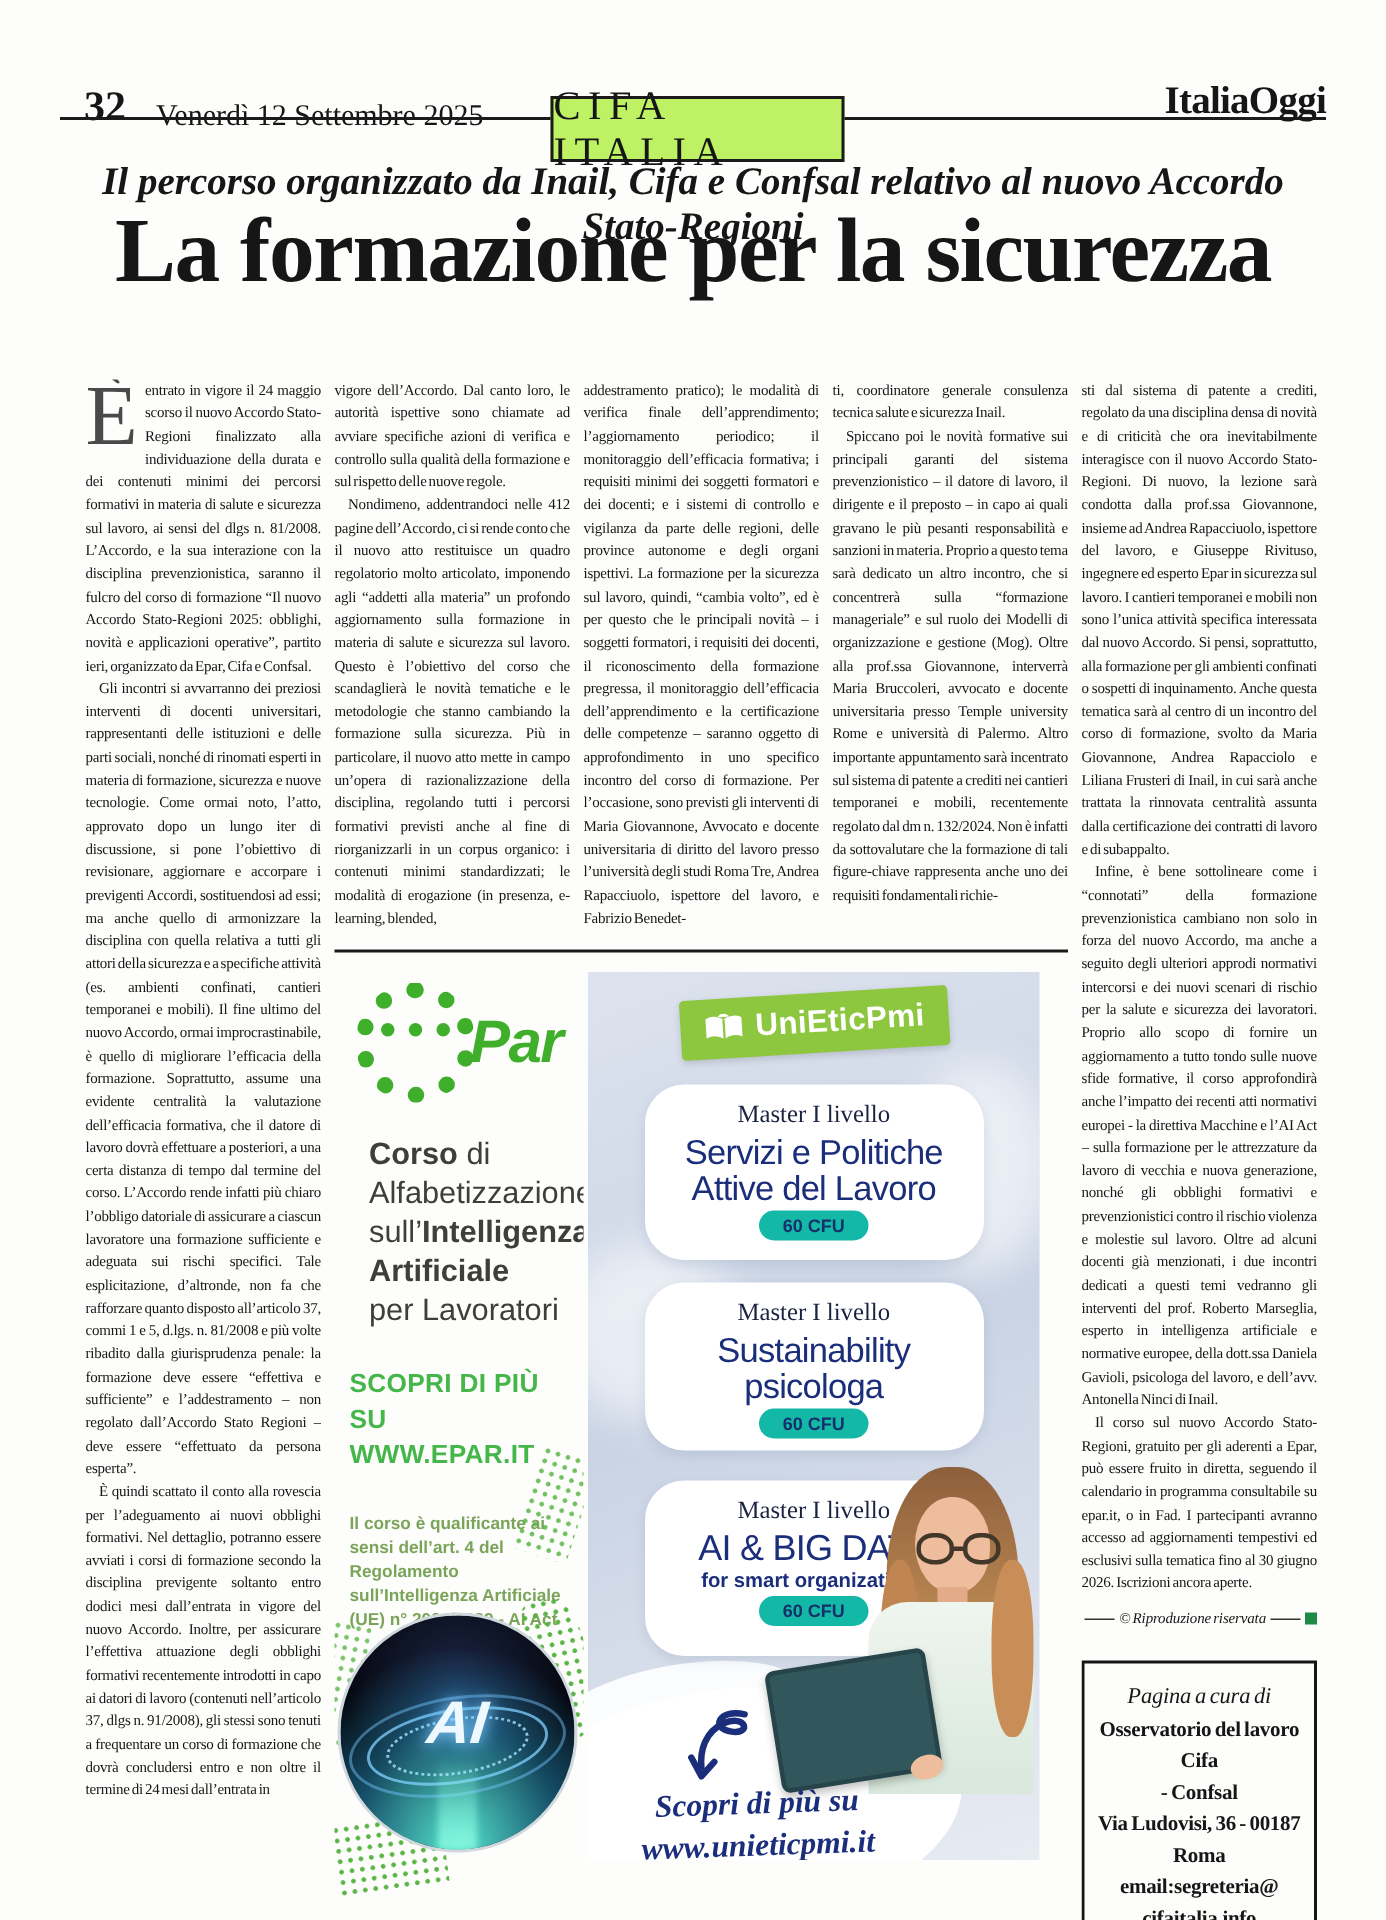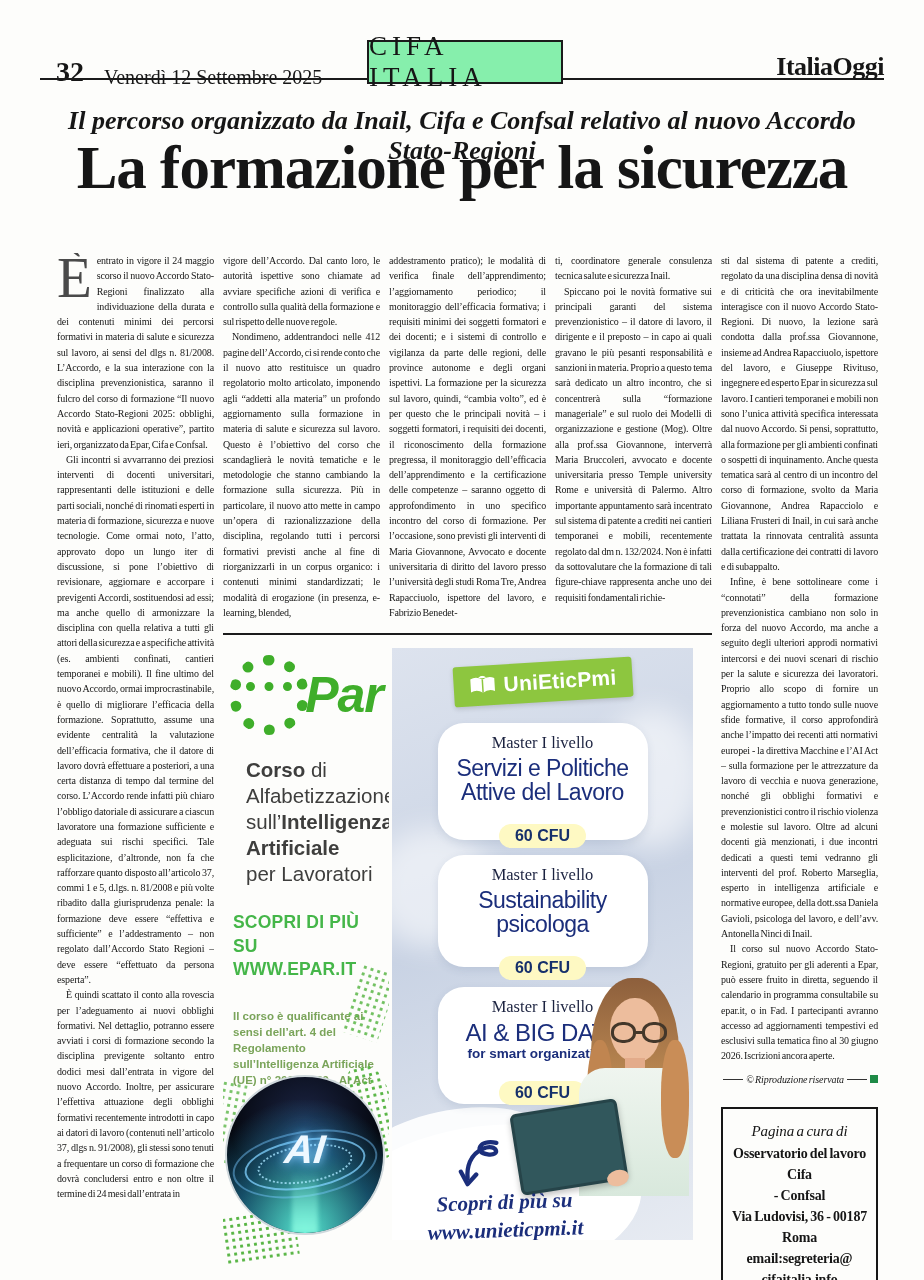--- a/index.html
+++ b/index.html
@@ -2,21 +2,21 @@
 <html lang="it"><head>
 <meta charset="utf-8">
 <style>
   html,body{margin:0;padding:0;background:#e9e9e6;}
   .page{position:relative;width:924px;height:1280px;margin:0 auto;background:#fdfdfb;overflow:hidden;
         font-family:"Liberation Serif","DejaVu Serif",serif;color:#161616;}
   
   .pagenum{position:absolute;left:56px;top:56px;font-size:28px;font-weight:700;letter-spacing:0;}
   .issue-date{position:absolute;left:104px;top:66px;font-size:20px;}
   .top-rule{position:absolute;left:40px;top:78px;width:844px;height:2px;background:#1b1b1b;}
-  .section-box{position:absolute;left:367px;top:40px;width:192px;height:40px;background:#86efac;
+  .section-box{position:absolute;left:367px;top:64px;width:192px;height:40px;background:#bef264;
                border:2px solid #1b1b1b;z-index:2;display:flex;align-items:center;justify-content:center;}
   .section-box span{font-size:27px;letter-spacing:5px;font-weight:400;}
   .masthead{position:absolute;right:40px;top:52px;font-size:26px;font-weight:700;letter-spacing:-.5px;}
   
   .kicker{position:absolute;left:40px;right:40px;top:106px;text-align:center;font-style:italic;
           font-weight:600;font-size:26px;}
   .headline{position:absolute;left:20px;right:20px;top:136px;text-align:center;font-weight:700;
             font-size:61px;letter-spacing:-1px;line-height:1.05;}
   .subhead{position:absolute;left:40px;right:40px;top:206px;text-align:center;font-weight:700;
            font-style:italic;font-size:31px;}
@@ -41,21 +41,21 @@
   
   .contact-box{margin-top:20px;border:2px solid #161616;padding:11px 5px 13px;text-align:center;line-height:1.5;}
   .contact-box .cur{font-style:italic;font-size:15px;}
   .contact-box .b{font-weight:700;font-size:14px;letter-spacing:-.2px;}
   
   .epar-ad{position:absolute;left:223px;top:645px;width:166px;height:627px;overflow:hidden;
            font-family:"Liberation Sans","DejaVu Sans",sans-serif;}
   .epar-logo{margin:10px auto 0;display:flex;align-items:center;justify-content:center;gap:2px;}
   .e-circle{width:58px;height:58px;border:11px dotted #3fae2a;border-radius:50%;position:relative;}
   .e-circle::after{content:"";position:absolute;left:6px;right:6px;top:16px;border-top:9px dotted #3fae2a;}
-  .epar-word{font-size:50px;font-weight:700;font-style:italic;color:#3fae2a;margin-left:-6px;letter-spacing:-1px;}
+  .epar-word{font-size:40px;font-weight:700;font-style:italic;color:#3fae2a;margin-left:-6px;letter-spacing:-1px;}
   .ep-title{margin:22px 6px 0 23px;font-size:20.5px;line-height:1.27;color:#3e3e3d;}
   .ep-title .bold{font-weight:700;}
   .ep-cta{margin:24px 6px 0 10px;font-size:17.5px;font-weight:700;color:#45b649;line-height:1.35;letter-spacing:.2px;}
   .ep-legal{margin:26px 10px 0 10px;font-size:11.5px;font-weight:700;color:#7aa45a;line-height:1.4;}
   .gdots{background-image:radial-gradient(circle,#58b544 1.4px,transparent 1.5px);background-size:7px 7px;position:absolute;}
   .ai-globe{position:absolute;left:2px;top:430px;width:156px;height:156px;border-radius:50%;
             border:2px solid #cfd8dc;overflow:hidden;
             background:radial-gradient(circle at 50% 28%,#1c2545 0%,#050810 55%,#07233a 100%);}
   .ai-globe .glow{position:absolute;left:-20%;right:-20%;bottom:-35%;height:120%;
             background:radial-gradient(ellipse at 50% 70%,rgba(90,240,215,.95) 0%,rgba(40,150,190,.45) 45%,transparent 72%);}
@@ -70,29 +70,29 @@
         background:linear-gradient(to top,rgba(140,250,225,.85),transparent);filter:blur(2px);}
   
   .uni-ad{position:absolute;left:392px;top:648px;width:301px;height:592px;overflow:hidden;
           font-family:"Liberation Sans","DejaVu Sans",sans-serif;
           background:linear-gradient(160deg,#dde3ee 0%,#c9d3e4 45%,#e7ebf2 100%);}
   .uni-spot{position:absolute;border-radius:50%;background:rgba(255,255,255,.55);filter:blur(14px);}
   .uni-banner{position:absolute;top:14px;left:50%;transform:translateX(-50%) rotate(-3.5deg);
               background:#8dc63f;padding:8px 16px;border-radius:3px;display:flex;align-items:center;gap:8px;
               box-shadow:0 2px 5px rgba(0,0,0,.15);}
   .uni-banner span{color:#fff;font-weight:700;font-size:21px;letter-spacing:.2px;}
-  .mcard{position:absolute;left:50%;transform:translateX(-50%);width:210px;background:#fff;border-radius:26px;
+  .mcard{position:absolute;left:50%;transform:translateX(-50%);width:226px;background:#fff;border-radius:26px;
          text-align:center;box-shadow:0 3px 8px rgba(60,80,120,.12);}
   .m1{top:75px;height:117px;} .m2{top:207px;height:112px;} .m3{top:339px;height:117px;}
   .mlevel{font-family:"Liberation Serif",serif;font-size:16.5px;color:#1c2340;margin-top:10px;}
   .mtitle{font-weight:400;font-size:23px;color:#1b2e7b;line-height:1.05;letter-spacing:-.5px;margin-top:3px;}
   .m3 .mtitle{font-size:24px;}
   .msub{font-weight:700;font-size:13.5px;color:#1b2e7b;margin-top:1px;}
-  .cfu{display:inline-block;margin-top:20px;padding:3px 16px;border-radius:16px;background:#fef9c3;
-       color:#16306b;font-weight:700;font-size:16px;}
+  .cfu{display:inline-block;margin-top:3px;padding:3px 16px;border-radius:16px;background:#14b8a6;
+       color:#16306b;font-weight:700;font-size:12px;}
   .blob{position:absolute;background:#fff;border-radius:50%;}
   .b1{left:-60px;bottom:-46px;width:310px;height:160px;transform:rotate(-7deg);}
   .b2{left:-30px;bottom:60px;width:180px;height:70px;transform:rotate(-10deg);opacity:.9;}
   .uni-cta{position:absolute;left:6px;top:540px;width:214px;text-align:center;transform:rotate(-2deg);
            font-family:"Liberation Serif",serif;font-style:italic;font-weight:700;font-size:21px;color:#1b2e7b;line-height:1.35;}
   .uni-arrow{position:absolute;left:66px;top:488px;}
   
   .woman{position:absolute;right:2px;bottom:44px;width:114px;height:218px;}
   .w-hair{position:absolute;top:0;left:14px;width:88px;height:160px;border-radius:46% 46% 40% 40%;
           background:linear-gradient(180deg,#8d5f3c 0%,#b5834f 55%,#cf9a5e 100%);}

